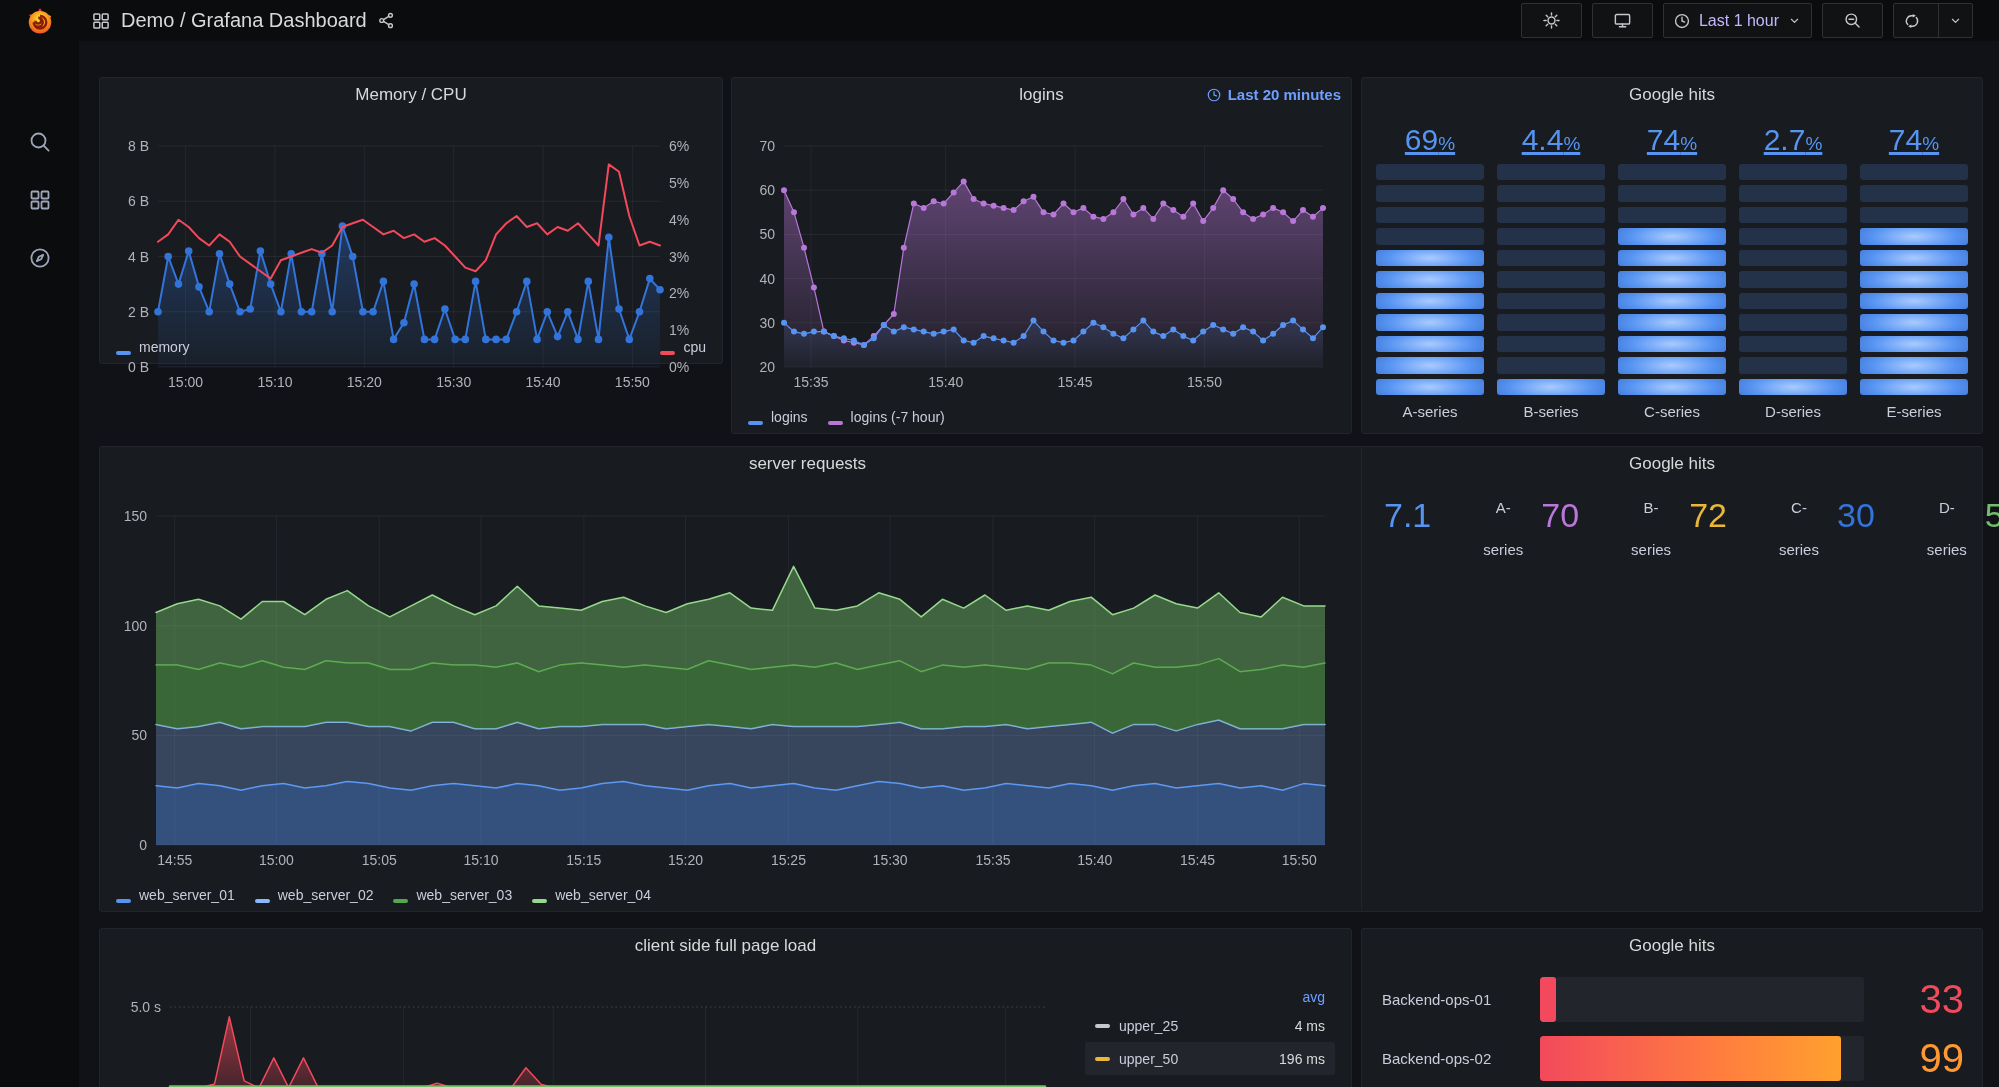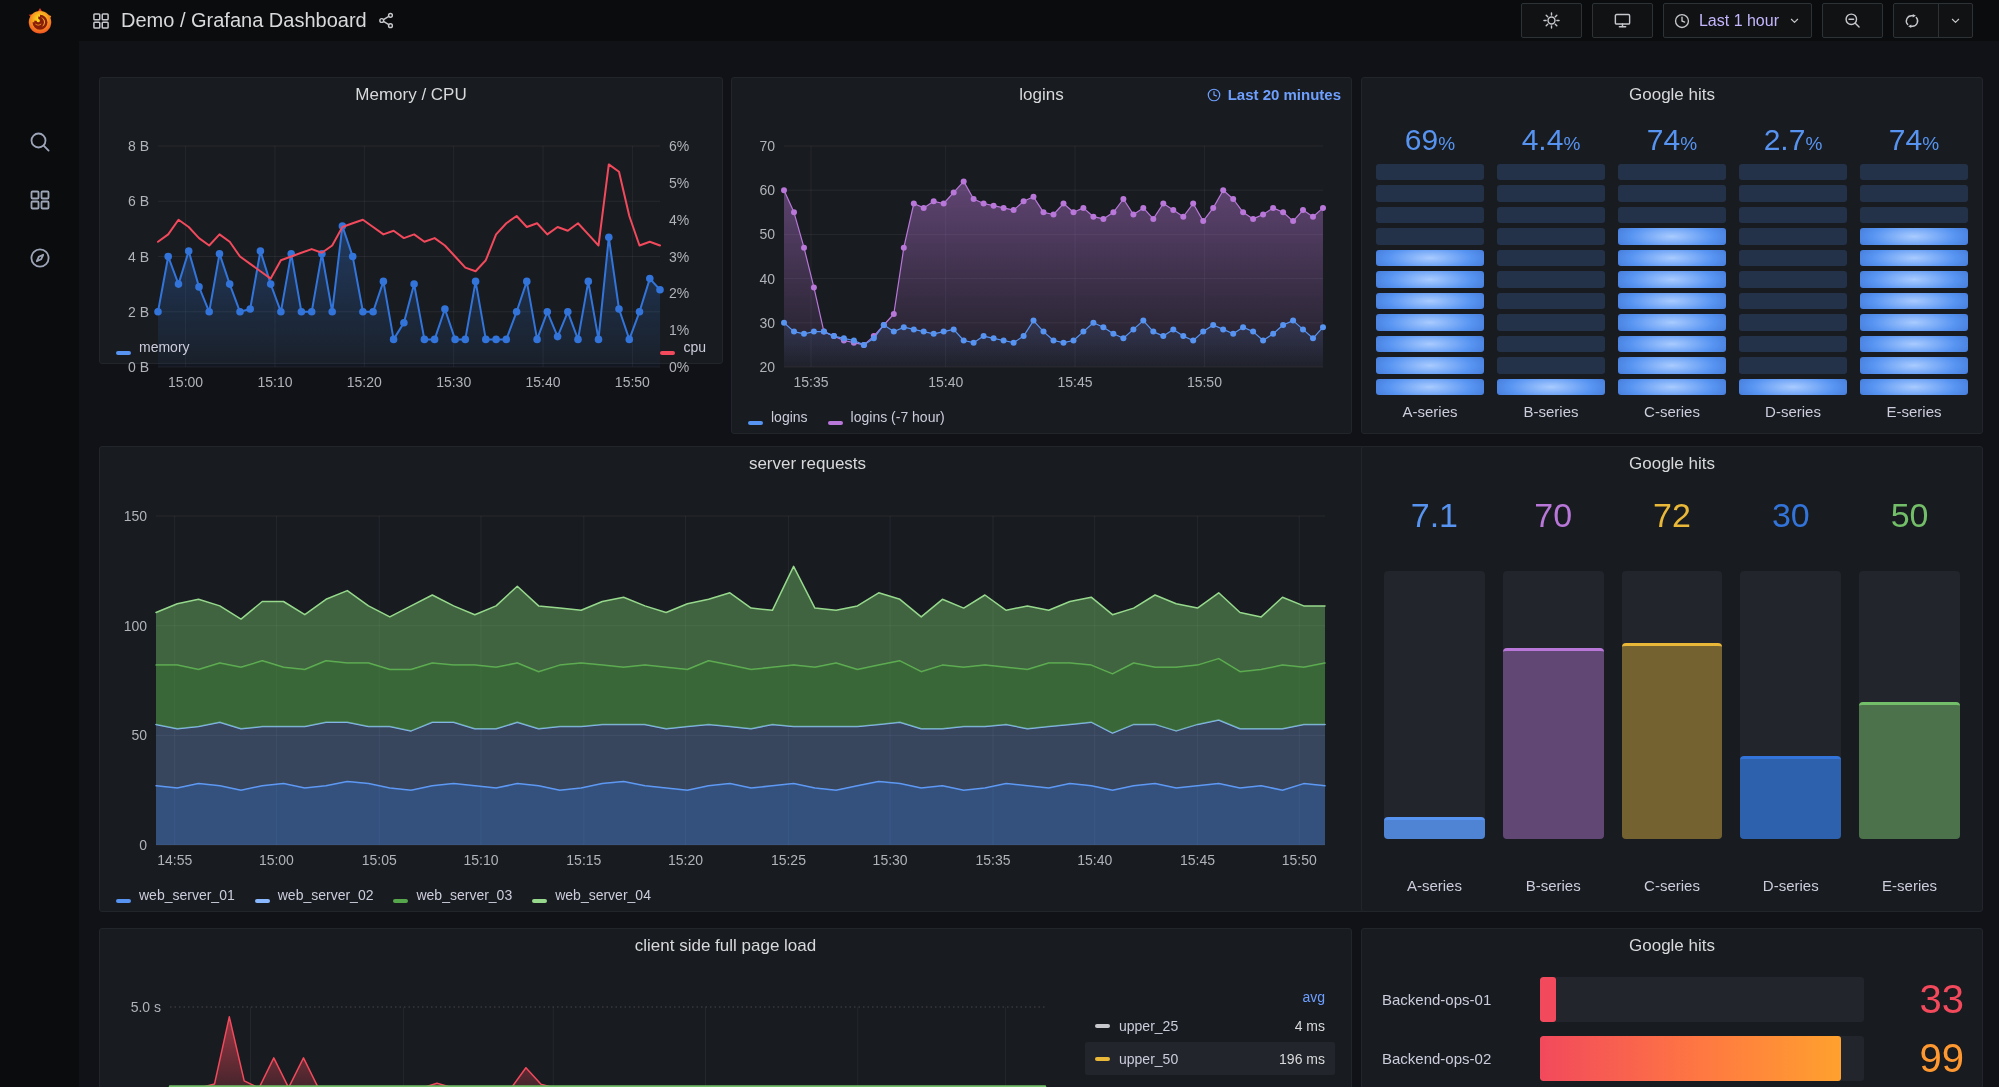--- a/index.html
+++ b/index.html
@@ -34,29 +34,29 @@
   .p-badge svg{stroke:#6E9FFF;fill:none;stroke-width:1.8;stroke-linecap:round;}
   .mount{position:absolute;}
   svg text.tick{fill:#b0b3ba;font-size:14px;font-family:"Liberation Sans",sans-serif;}
   .legend{position:absolute;left:16px;right:16px;bottom:8px;display:flex;gap:20px;align-items:center;font-size:14px;color:#CCCCDC;}
   .legend.split{justify-content:space-between;}
   .lg-item{display:flex;align-items:flex-end;gap:8px;cursor:pointer;}
   .lg-dash{width:15px;height:4px;border-radius:2px;}
   
   .lcd-wrap{position:absolute;left:14px;right:14px;top:40px;bottom:8px;display:flex;gap:13px;}
   .lcd-col{flex:1;display:flex;flex-direction:column;}
-  .lcd-val{text-align:center;color:#5794F2;font-size:30px;height:46px;line-height:44px;}
+  .lcd-val{text-align:center;color:#5794F2;font-size:30px;height:46px;line-height:44px;text-decoration:underline;}
   .lcd-val .pct{font-size:19px;}
   .lcd-cells{flex:1;display:flex;flex-direction:column;gap:5px;}
   .lcd-cell{flex:1;border-radius:3px;background:#243249;}
   .lcd-cell.lit{background:radial-gradient(70% 130% at 50% 50%, #a9cbff 0%, #5794F2 55%, #3b6cc8 100%);}
   .lcd-label{height:30px;line-height:34px;text-align:center;font-size:15px;color:#CCCCDC;}
   
   .vbar-wrap{position:absolute;left:22px;right:22px;top:40px;bottom:6px;display:flex;gap:18px;}
-  .vbar-col{flex:1;display:flex;flex-direction:column;gap:26px;}
+  .vbar-col{flex:1;display:flex;gap:26px;}
   .vbar-val{text-align:center;font-size:34px;height:58px;line-height:56px;}
   .vbar-track{flex:1;background:#22252B;border-radius:4px;position:relative;overflow:hidden;}
   .vbar-fill{position:absolute;left:0;right:0;bottom:0;border-radius:4px 4px 0 0;}
   .vbar-label{height:40px;line-height:42px;text-align:center;font-size:15px;color:#CCCCDC;}
   
   .hgauge-wrap{position:absolute;left:20px;right:18px;top:48px;}
   .hg-row{display:flex;align-items:center;margin-bottom:14px;}
   .hg-label{width:158px;font-size:15px;color:#CCCCDC;}
   .hg-track{flex:1;height:45px;background:#22252B;border-radius:3px;position:relative;overflow:hidden;}
   .hg-fill{position:absolute;left:0;top:0;bottom:0;border-radius:3px;}

